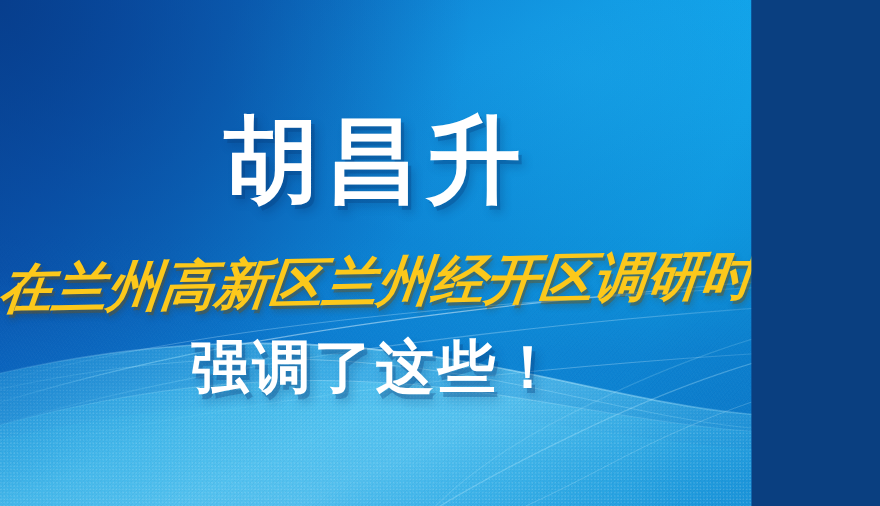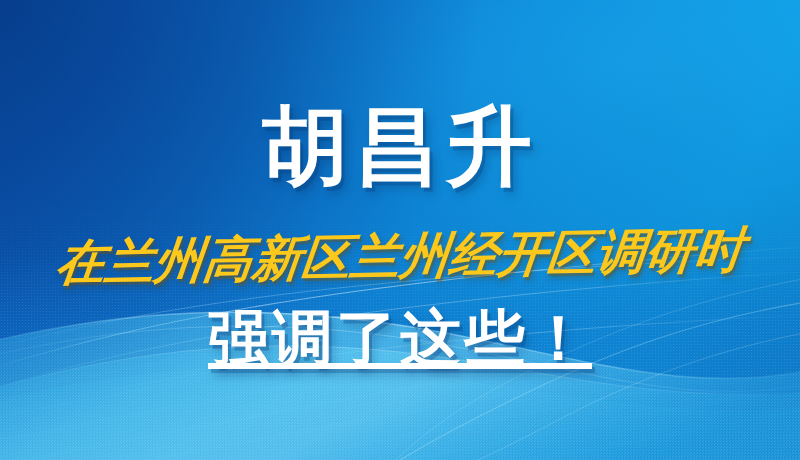--- a/index.html
+++ b/index.html
@@ -6,21 +6,21 @@
     margin: 0;
     padding: 0;
     background: #0a3f80;
   }
   body {
     font-family: "Liberation Sans", sans-serif;
   }
 
   .banner {
     position: relative;
-    width: 800px;
+    width: 683px;
     height: 460px;
     overflow: hidden;
     background: #0b6ec4;
   }
 
   
   .bg-base {
     position: absolute;
     inset: 0;
     background:
@@ -124,29 +124,28 @@
     transform: skewX(-7deg) rotate(-1.1deg);
   }
 
   .tagline {
     position: absolute;
     top: 308px;
     left: 0; right: 0;
     text-align: center;
     font-family: "Liberation Sans", "DejaVu Sans", sans-serif;
     font-weight: 700;
-    font-size: 61px;
+    font-size: 53px;
     line-height: 1;
     letter-spacing: 3px;
     color: #ffffff;
     text-shadow:
       3px 4px 0 rgba(8,60,122,0.30),
       5px 7px 9px rgba(6,48,100,0.26);
     white-space: nowrap;
-    text-decoration: underline;
   }
 </style>
 </head>
 <body>
 
 <div class="banner">
 
   <div class="bg-base"></div>
   <div class="bg-corner-dark"></div>
   <div class="bg-lower-wash"></div>

